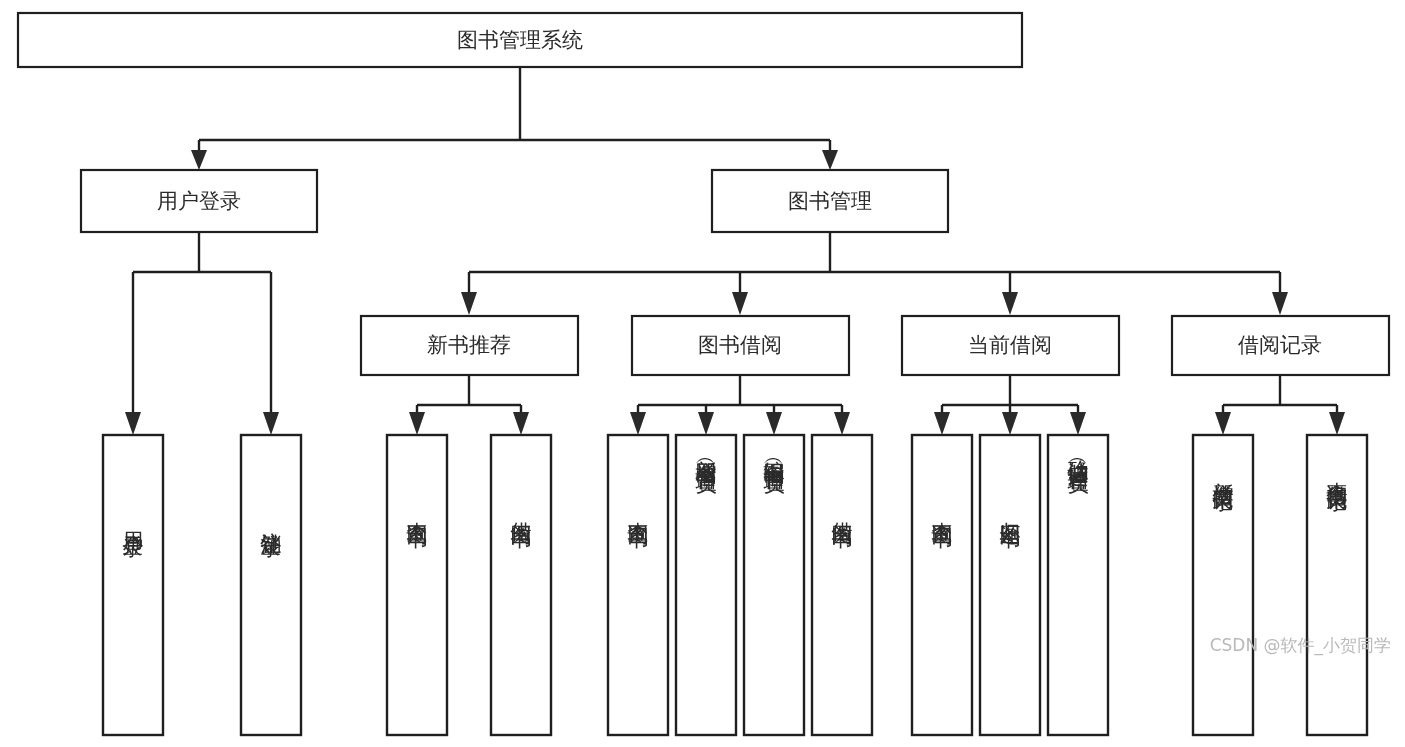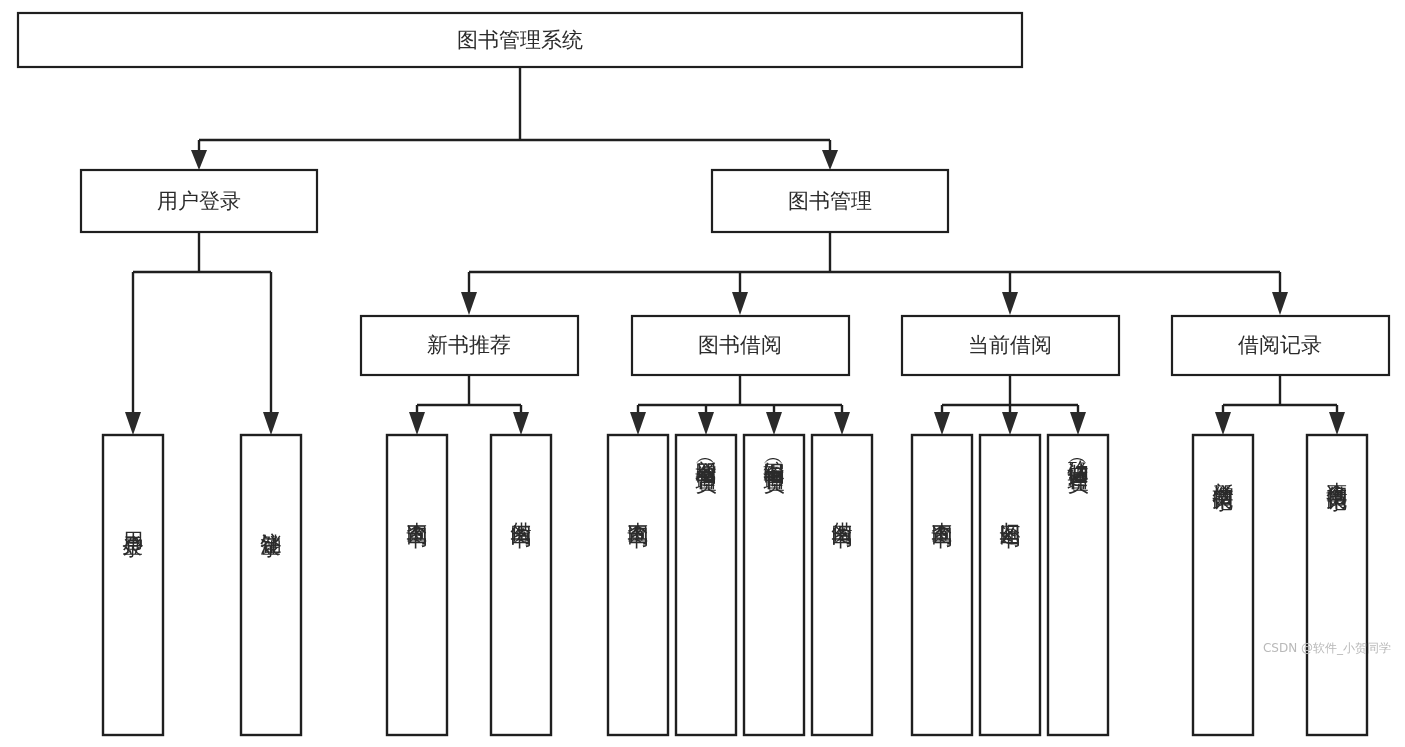--- a/index.html
+++ b/index.html
@@ -66,21 +66,21 @@
     color: #2b2b2b;
     line-height: 1.05;
     letter-spacing: 2px;
     white-space: nowrap;
   }
   .watermark {
     position: absolute;
     right: 14px;
     bottom: 6px;
     font-family: "DejaVu Sans", "Liberation Sans", sans-serif;
-    font-size: 12px;
+    font-size: 17px;
     color: #b9b9b9;
     white-space: nowrap;
     pointer-events: none;
   }
 </style>
 </head>
 <body>
 
 <div id="diagram-root">
 

